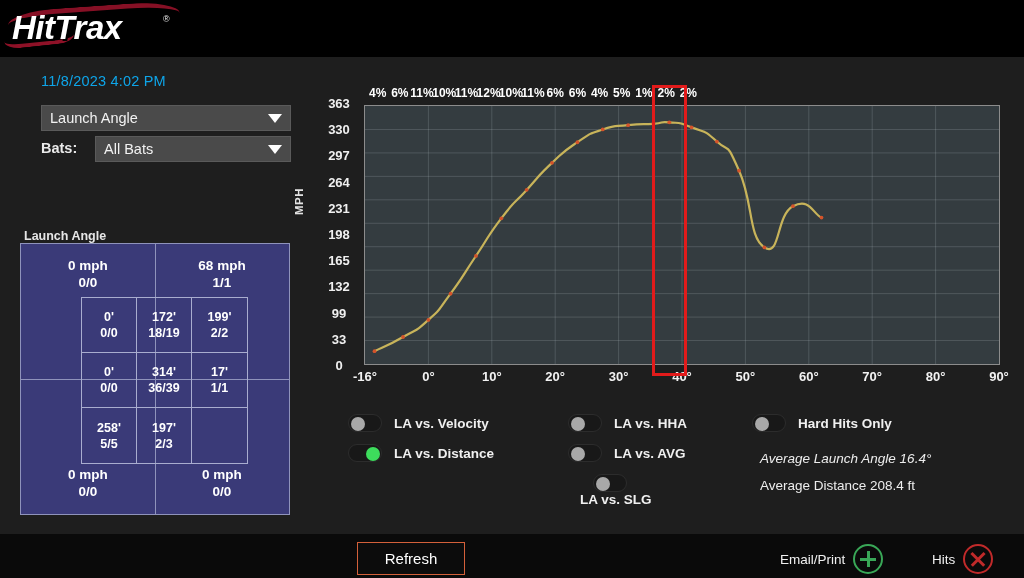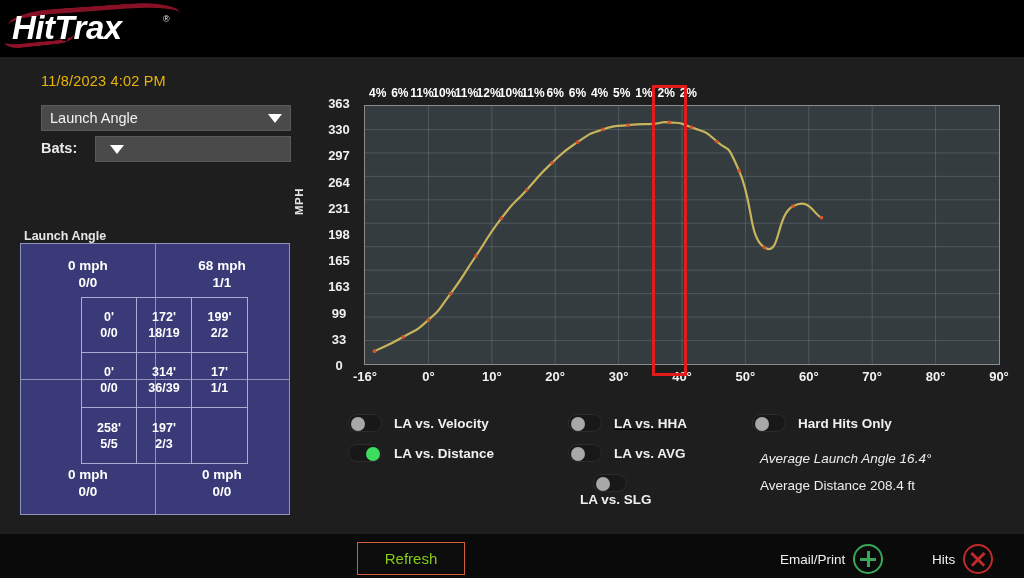--- a/index.html
+++ b/index.html
@@ -37,21 +37,21 @@
     text-shadow: 2px 2px 0 #000;
   }
   .logo-tm {
     position: absolute; left: 163px; top: 14px;
     font-size: 9px; color: #e8e8e8;
   }
 
   
   .timestamp {
     position: absolute; left: 41px; top: 73px;
-    font-size: 14.5px; color: #eab308; font-weight: 500; letter-spacing: .2px;
+    font-size: 14.5px; color: #0ea5e9; font-weight: 500; letter-spacing: .2px;
   }
   .dd {
     position: absolute; background: #4a4a4a; border: 1px solid #5a5a5a;
     color: #f2f2f2; font-size: 14.5px; font-weight: 500;
     display: flex; align-items: center; padding: 0 8px;
   }
   .dd .cap { flex: 1; }
   .dd .arrow {
     width: 0; height: 0; border-left: 7px solid transparent;
     border-right: 7px solid transparent; border-top: 9px solid #ffffff;
@@ -155,21 +155,21 @@
     white-space: nowrap;
   }
 
   
   .footer {
     position: absolute; left: 0; top: 534px; width: 1024px; height: 44px;
     background: #0a0a0a;
   }
   .refresh-btn {
     position: absolute; left: 357px; top: 542px; width: 108px; height: 33px;
-    border: 1.5px solid #d4603a; background: #0c0c0c; color: #84cc16;
+    border: 1.5px solid #d4603a; background: #0c0c0c; color: #ffffff;
     font-size: 15px; font-weight: 500; display: flex;
     align-items: center; justify-content: center; cursor: pointer;
   }
   .foot-action { position: absolute; display: flex; align-items: center; cursor: pointer; }
   .foot-lab { font-size: 13.5px; color: #f0f0f0; font-weight: 500; }
   .circ {
     width: 30px; height: 30px; border-radius: 50%; margin-left: 8px;
     position: relative; flex: none;
   }
   .circ.plus { border: 2px solid #39a757; }
@@ -200,20 +200,21 @@
 
   <div class="timestamp">11/8/2023 4:02 PM</div>
 
   <div class="dd" id="dd-metric">
     <span class="cap">Launch Angle</span>
     <span class="arrow"></span>
   </div>
 
   <div class="bats-label">Bats:</div>
   <div class="dd" id="dd-bats">
+    <span class="cap">All Bats</span>
     <span class="arrow"></span>
   </div>
 
   <div class="la-title">Launch Angle</div>
   <div class="la-box">
     <div class="la-cross-v"></div>
     <div class="la-cross-h"></div>
 
     <div class="corner tl">
       <div>0 mph</div>
@@ -271,21 +272,21 @@
   <div class="chart-wrap">
     <div class="yaxis-title">MPH</div>
     <div class="ytick-col" id="ytick-col">
         <div class="ytick" style="top: 96px;">363</div>
         <div class="ytick" style="top: 122.2px;">330</div>
         <div class="ytick" style="top: 148.4px;">297</div>
         <div class="ytick" style="top: 174.6px;">264</div>
         <div class="ytick" style="top: 200.8px;">231</div>
         <div class="ytick" style="top: 227px;">198</div>
         <div class="ytick" style="top: 253.2px;">165</div>
-        <div class="ytick" style="top: 279.4px;">163</div>
+        <div class="ytick" style="top: 279.4px;">132</div>
         <div class="ytick" style="top: 305.6px;">99</div>
         <div class="ytick" style="top: 331.8px;">33</div>
         <div class="ytick" style="top: 358px;">0</div>
       </div>
     <div class="plot" id="plot">
       <svg id="chart-svg" width="634" height="258" viewBox="0 0 634 258">
           <line x1="63.400000000000006" y1="0" x2="63.400000000000006" y2="258" stroke="rgba(190,200,205,.20)" stroke-width="1"></line>
           <line x1="126.80000000000001" y1="0" x2="126.80000000000001" y2="258" stroke="rgba(190,200,205,.20)" stroke-width="1"></line>
           <line x1="190.2" y1="0" x2="190.2" y2="258" stroke="rgba(190,200,205,.20)" stroke-width="1"></line>
           <line x1="253.60000000000002" y1="0" x2="253.60000000000002" y2="258" stroke="rgba(190,200,205,.20)" stroke-width="1"></line>
@@ -367,21 +368,21 @@
         <span class="tg-lab">LA vs. Velocity</span>
       </div>
       <div class="tg-row" style="left: 348px; top: 444px;">
         <span class="tg on">
           <span class="knob"></span>
         </span>
         <span class="tg-lab">LA vs. Distance</span>
       </div>
     </div>
   <div id="toggle-col-2">
-      <div class="tg-row" style="left: 568px; top: 414px; text-decoration: underline;">
+      <div class="tg-row" style="left: 568px; top: 414px;">
         <span class="tg off">
           <span class="knob"></span>
         </span>
         <span class="tg-lab">LA vs. HHA</span>
       </div>
       <div class="tg-row" style="left: 568px; top: 444px;">
         <span class="tg off">
           <span class="knob"></span>
         </span>
         <span class="tg-lab">LA vs. AVG</span>

